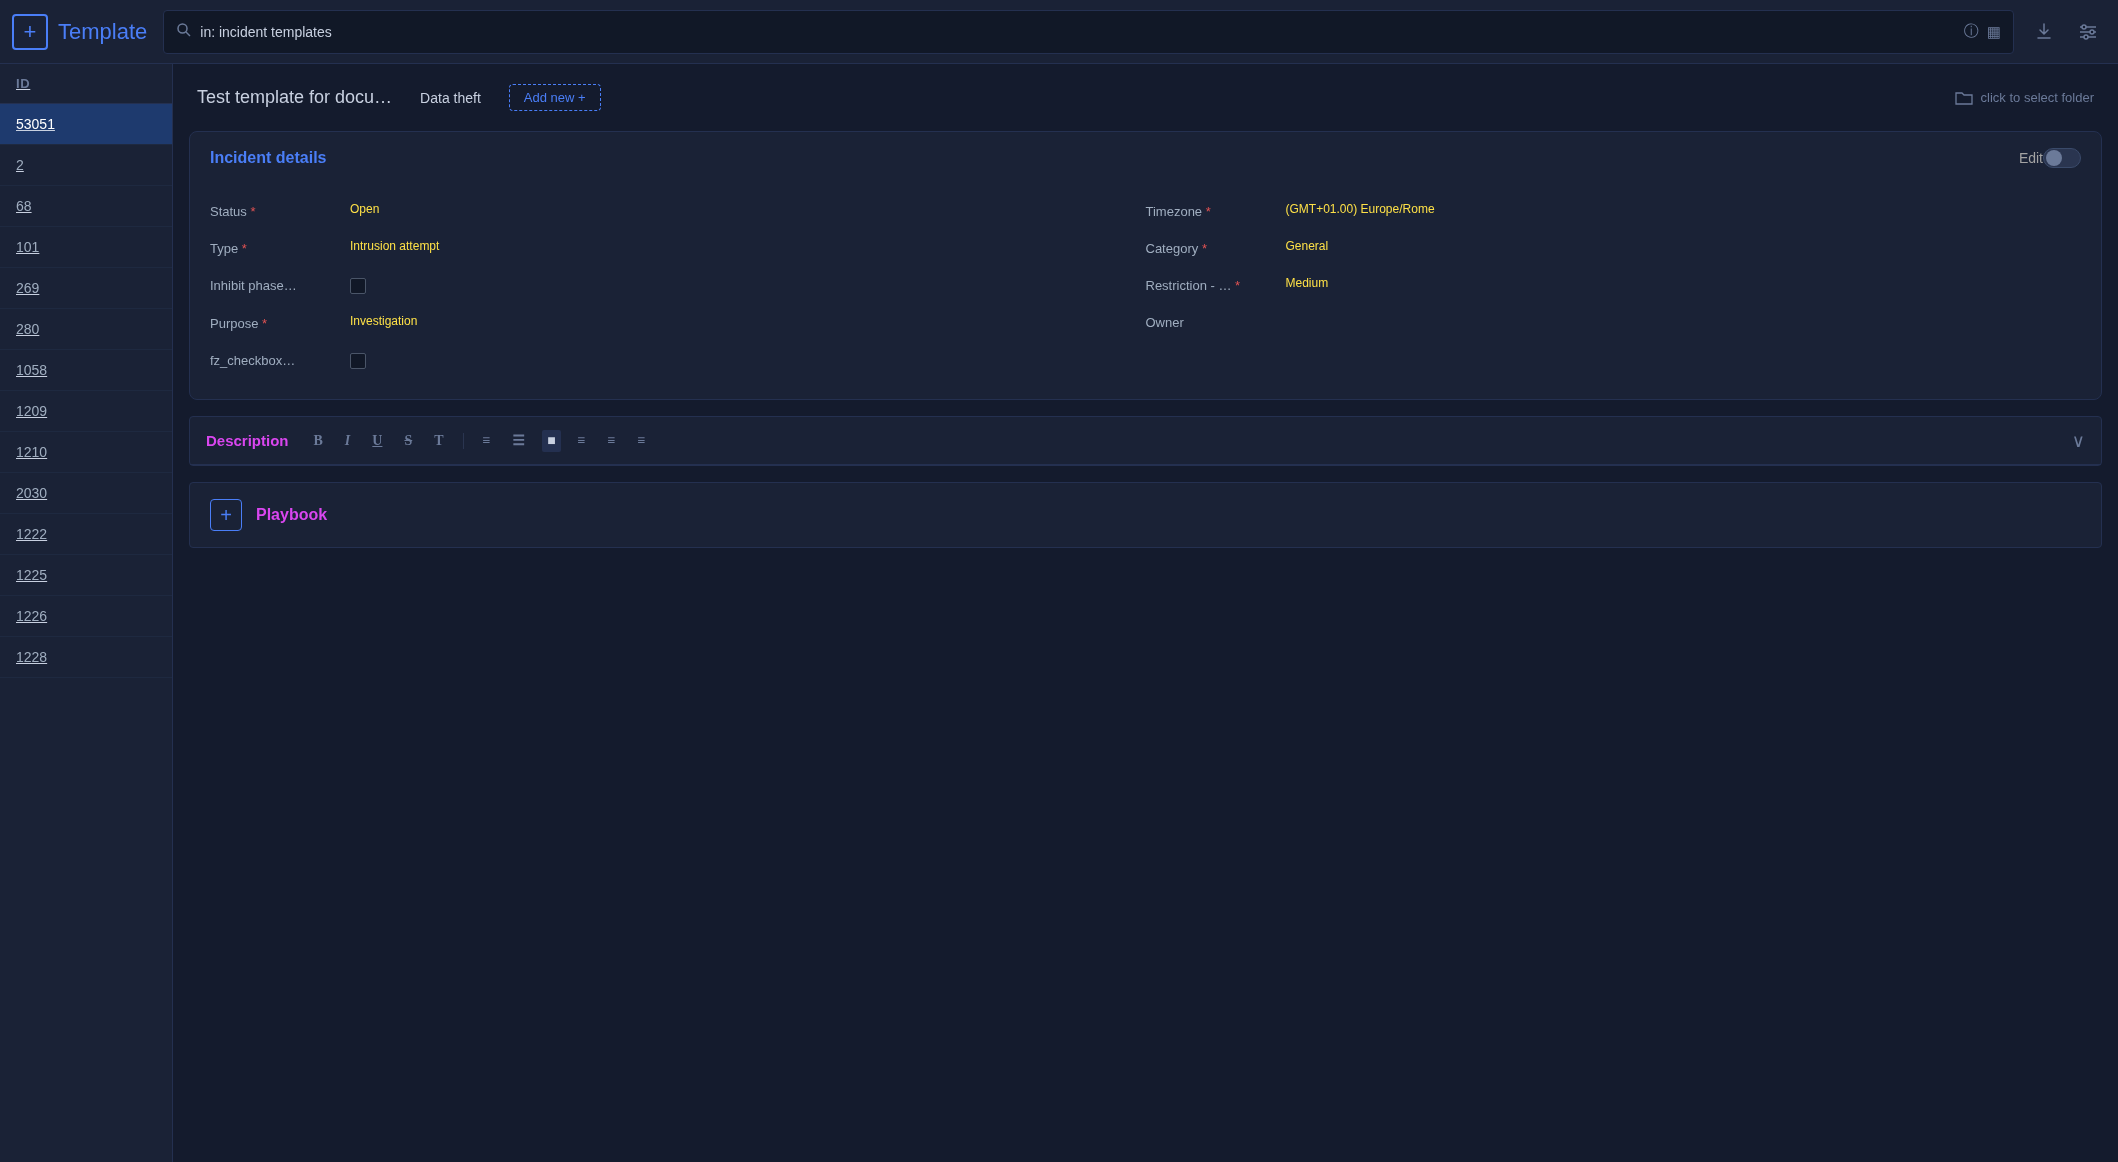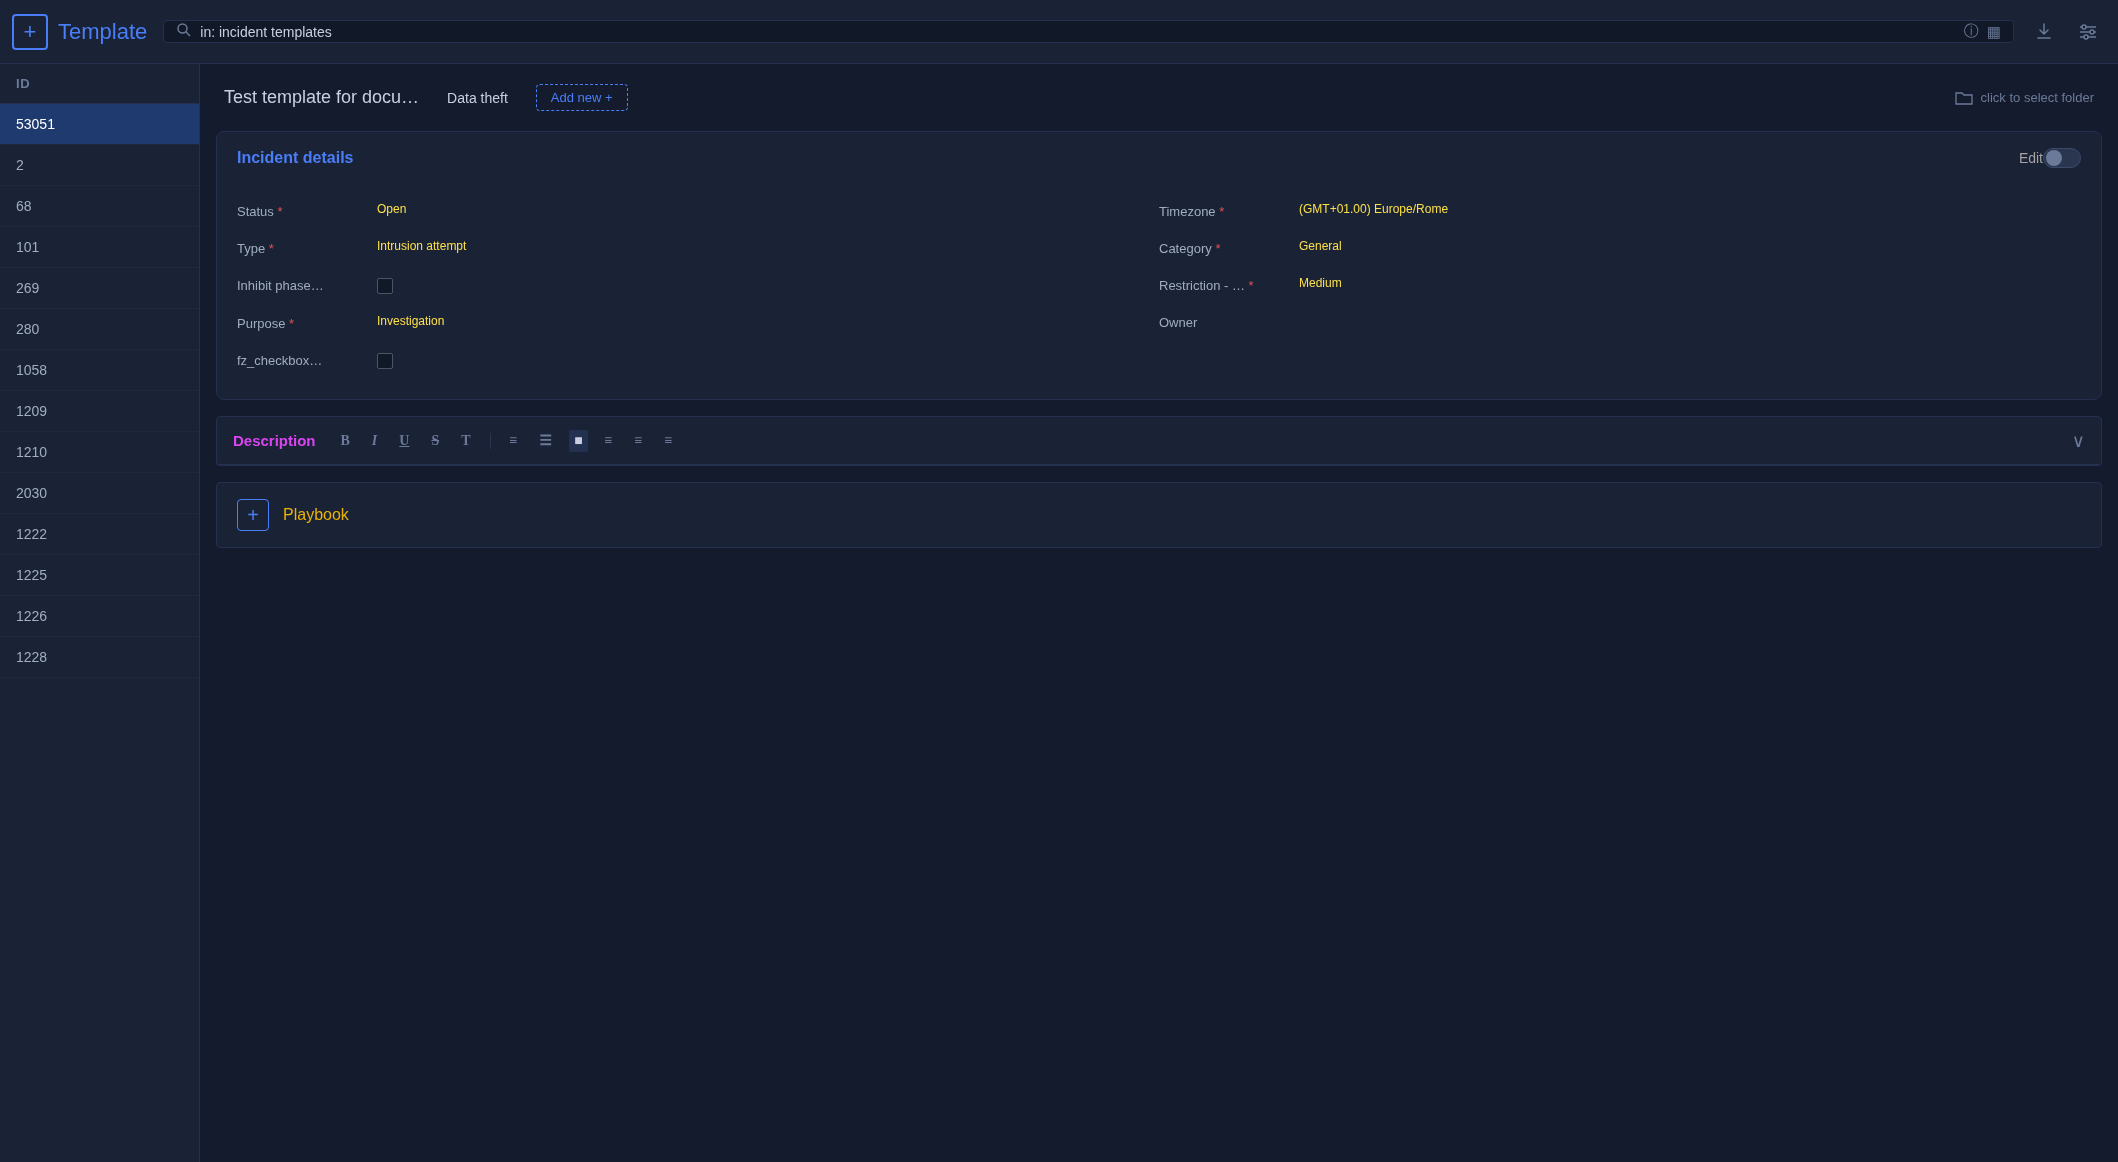--- a/index.html
+++ b/index.html
@@ -47,21 +47,21 @@
       font-size: 22px;
       font-weight: 500;
     }
     .search-bar {
       flex: 1;
       display: flex;
       align-items: center;
       background: #111827;
       border-radius: 4px;
       padding: 0 12px;
-      height: 23px;
+      height: 44px;
       gap: 8px;
       border: 1px solid #243050;
     }
     .search-icon-svg { color: #6b7a99; flex-shrink: 0; }
     .search-input {
       background: transparent;
       border: none;
       outline: none;
       color: #c8d0e0;
       font-size: 14px;
@@ -94,25 +94,26 @@
 
     
     .main {
       display: flex;
       flex: 1;
       overflow: hidden;
     }
 
     
     .sidebar {
-      width: 200px;
+      width: 173px;
       background: #1a2236;
       border-right: 1px solid #243050;
       overflow-y: auto;
       flex-shrink: 0;
+      text-decoration: underline;
     }
     .sidebar-header {
       padding: 12px 16px;
       color: #6b7a99;
       font-size: 13px;
       font-weight: 600;
       text-transform: uppercase;
       letter-spacing: 0.05em;
       border-bottom: 1px solid #243050;
     }
@@ -331,23 +332,23 @@
       border-radius: 4px;
       display: flex;
       align-items: center;
       justify-content: center;
       color: #4a7ef7;
       font-size: 20px;
       cursor: pointer;
       flex-shrink: 0;
     }
     .playbook-title {
-      color: #eab308;
+      color: #d946ef;
       font-size: 16px;
-      font-weight: 400;
+      font-weight: 700;
     }
 
     
     .sidebar::-webkit-scrollbar,
     .content::-webkit-scrollbar { width: 4px; }
     .sidebar::-webkit-scrollbar-thumb,
     .content::-webkit-scrollbar-thumb { background: #2a3550; border-radius: 2px; }
   </style>
 </head>
 <body>

